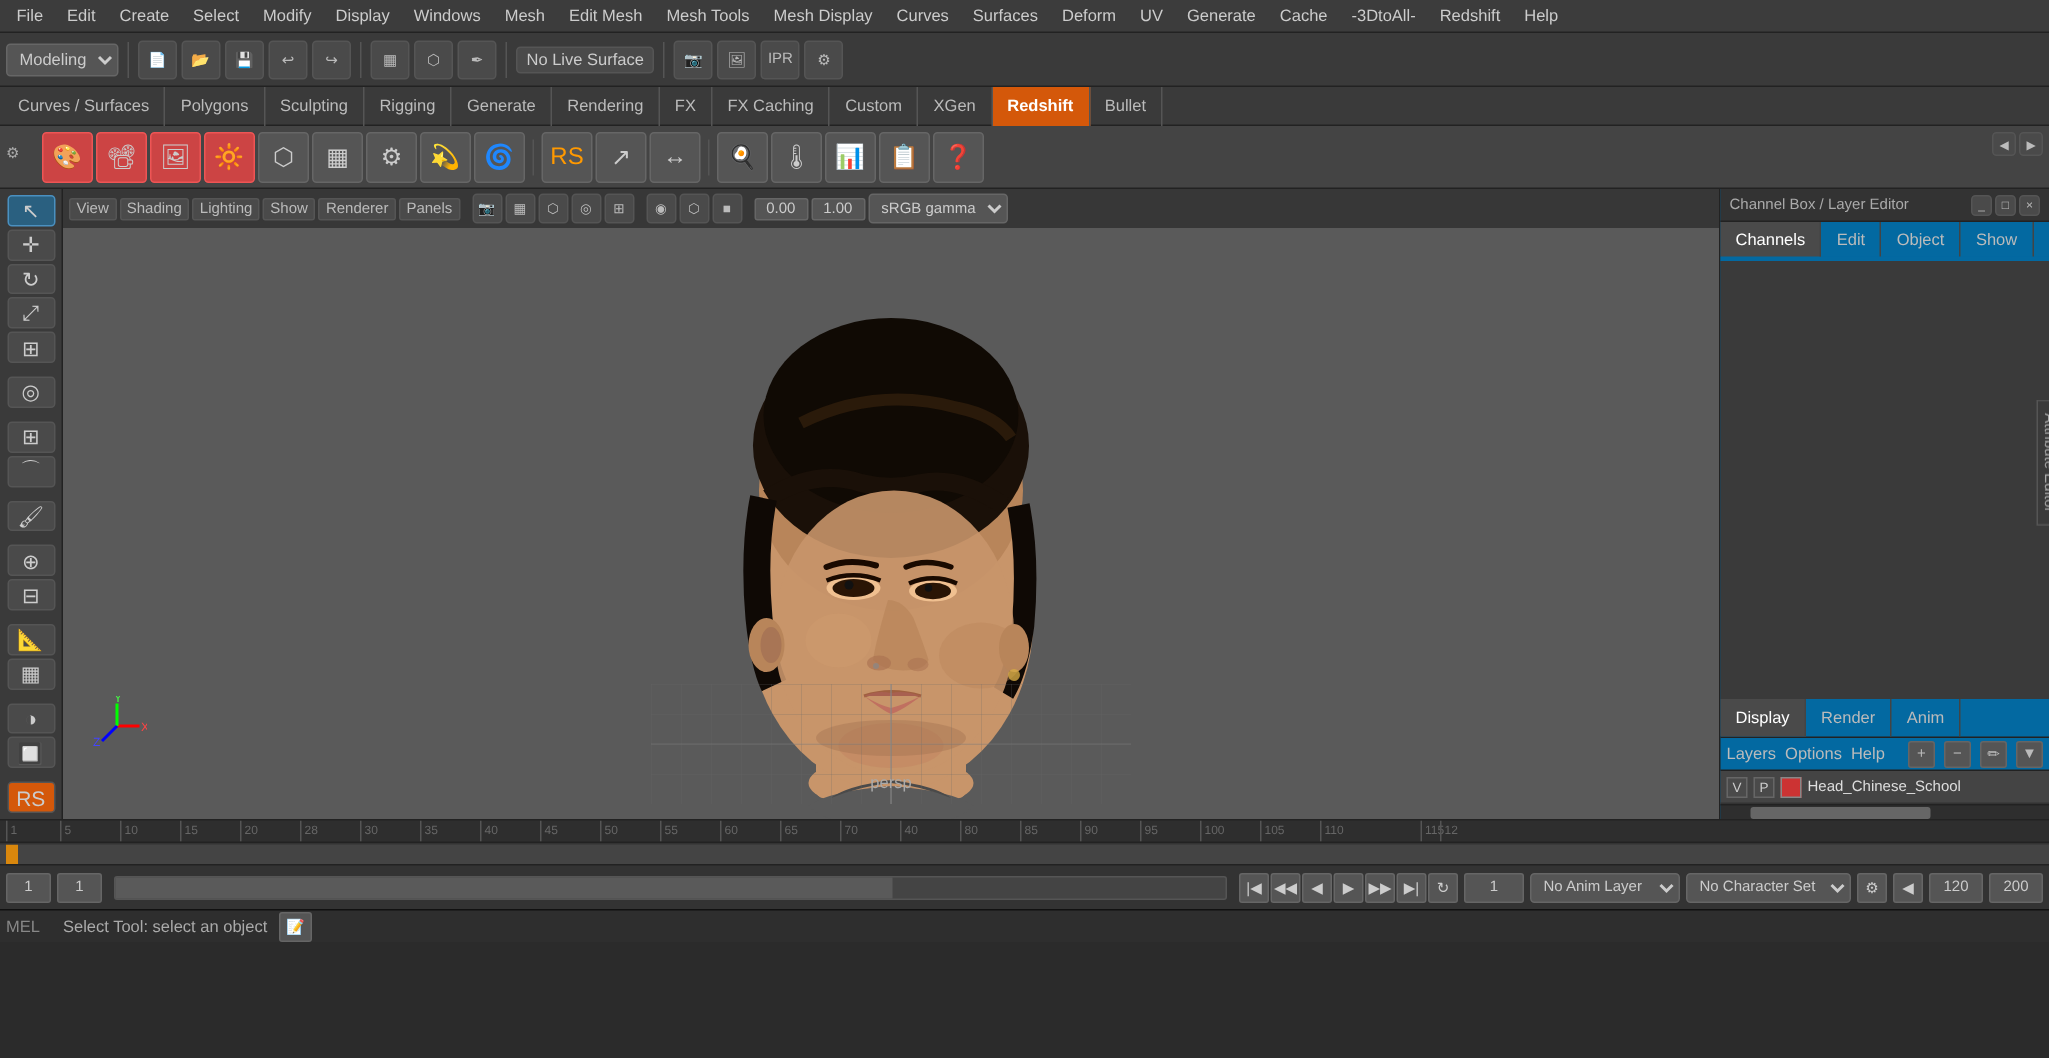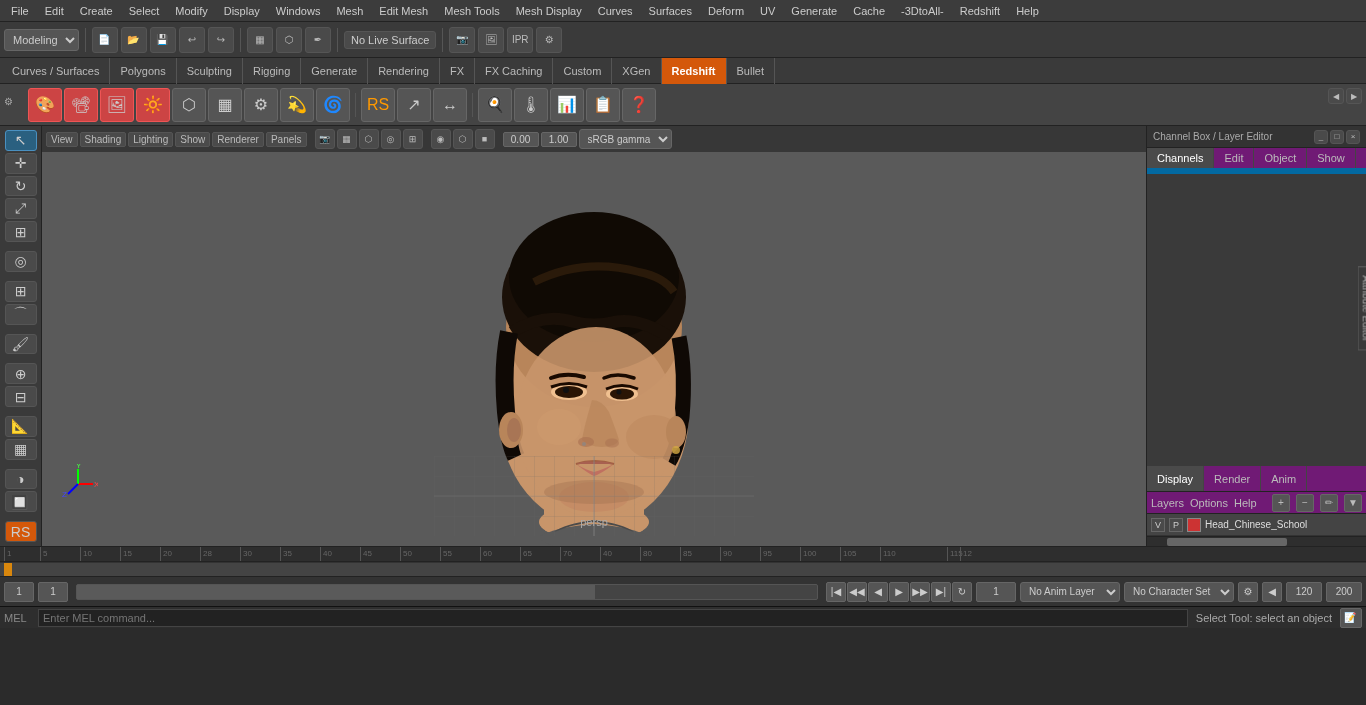--- a/index.html
+++ b/index.html
@@ -216,21 +216,21 @@
     .axes {
       position: absolute;
       bottom: 30px; left: 20px;
       font-size: 9px;
       color: #888;
     }
 
     
     #right-panel {
       width: 220px;
-      background: #701a75;
+      background: #0369a1;
       border-left: 1px solid #222;
       display: flex;
       flex-direction: column;
     }
     #right-panel-header {
       display: flex;
       justify-content: space-between;
       align-items: center;
       height: 22px;
       background: #333;
@@ -239,21 +239,21 @@
       font-size: 10px;
     }
     #channel-box-area {
       flex: 1;
       background: #3a3a3a;
       overflow-y: auto;
     }
     #cb-tabs {
       display: flex;
       height: 26px;
-      border-bottom: 6px solid #0369a1;
+      border-bottom: 3px solid #0369a1;
     }
     .cb-tab {
       padding: 3px 10px;
       font-size: 11px;
       color: #bbb;
       cursor: pointer;
       border-right: 1px solid #444;
       display: flex; align-items: center;
     }
     .cb-tab.active { background: #4a4a4a; color: #fff; }
@@ -833,20 +833,19 @@
 
   <div class="bc-btn">⚙</div>
   <div class="bc-btn">◀</div>
 
   <input class="bc-input" value="120" style="width: 36px;">
   <input class="bc-input" value="200" style="width: 36px;">
 </div>
 
 <div id="command-line">
   <span class="cmd-label">MEL</span>
-  <input id="cmd-input" type="text" placeholder="Enter MEL command..." style="">
   <span id="status-text">Select Tool: select an object</span>
   <div class="bc-btn" style="width:22px;">📝</div>
 </div>
 
 <div id="attr-editor-tab" style="position:fixed; right:0; top:300px; transform:rotate(90deg) translateX(50%); transform-origin:right center; background:#3a3a3a; border:1px solid #555; padding:2px 8px; font-size:10px; color:#aaa; cursor:pointer; white-space:nowrap; z-index:100;">
   Attribute Editor
 </div>
 
 </body></html>

